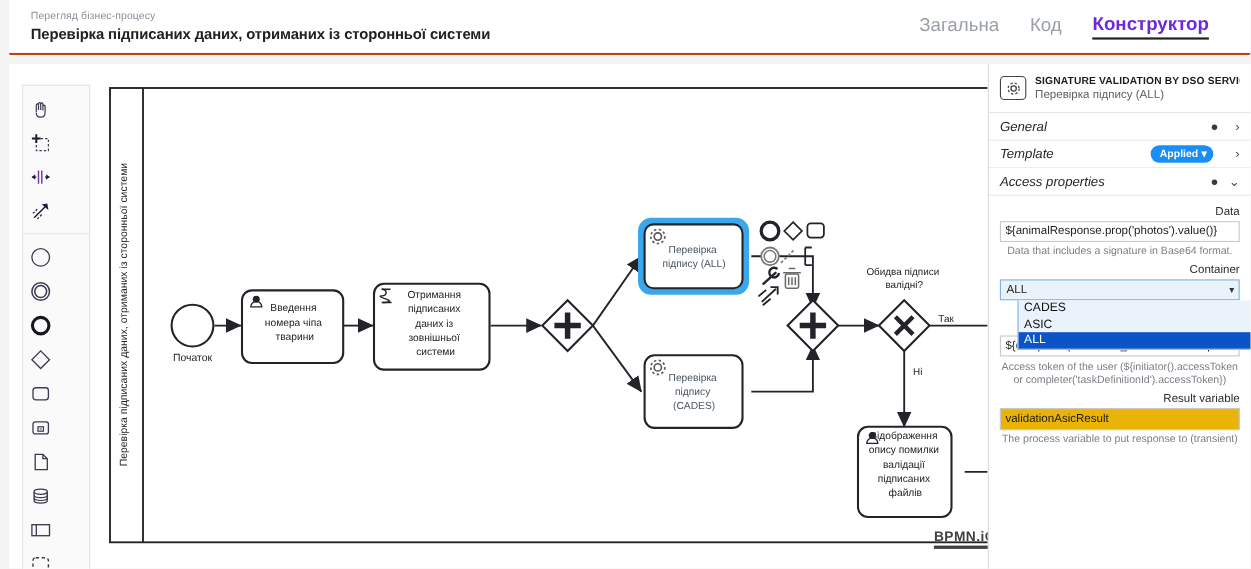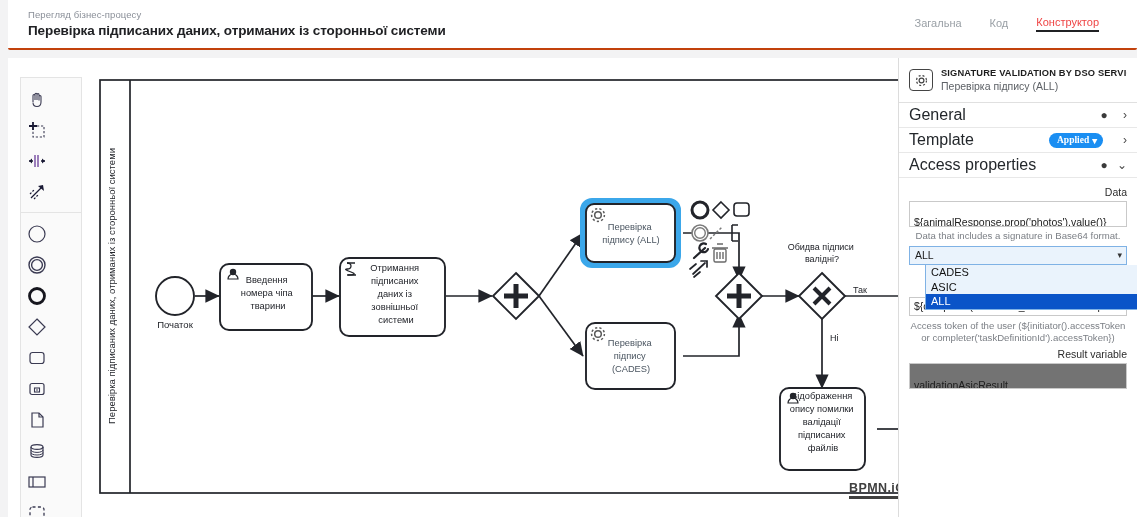--- a/index.html
+++ b/index.html
@@ -17,22 +17,22 @@
     position: absolute; left: 8px; top: 0px; width: 1129px; height: 50px;
     background: #ffffff;
     border-bottom: 2px solid #c2410c;
     border-radius: 0 0 2px 2px;
     display: flex; align-items: center;
   }
   .header-titles { padding-left: 20px; flex: 1 1 auto; }
   .hdr-sub { font-size: 9.5px; color: #8a8f98; line-height: 13px; letter-spacing: .1px; }
   .hdr-title { font-size: 13.5px; color: #202124; font-weight: bold; line-height: 19px; letter-spacing: -.1px; }
   .header-tabs { display: flex; align-items: center; gap: 28px; padding-right: 38px; }
-  .tab { font-size: 11px; color: #9aa0a6; white-space: nowrap; cursor: pointer; padding-bottom: 2px; }
-  .tab.active { color: #ef4444; font-weight: normal; border-bottom: 2px solid #202124; }
+  .tab { font-size: 17px; color: #9aa0a6; white-space: nowrap; cursor: pointer; padding-bottom: 2px; }
+  .tab.active { color: #6d28d9; font-weight: bold; border-bottom: 2px solid #202124; }
 
   
   .canvas {
     position: absolute; left: 8px; top: 58px; width: 890px; height: 459px;
     background: #ffffff; overflow: hidden;
   }
   .canvas svg { display: block; }
 
   
   .palette {
@@ -79,34 +79,34 @@
     line-height: 12px; white-space: nowrap; overflow: hidden; text-overflow: clip;
   }
   .panel-head-sub { font-size: 10.5px; color: #5d6166; line-height: 14px; }
 
   .grp-row {
     display: flex; align-items: center;
     height: 25px; padding: 0 10px;
     border-bottom: 1px solid #e8e8e8;
     cursor: pointer; background: #fff;
   }
-  .grp-label { flex: 1 1 auto; font-size: 16px; color: #23272b; }
+  .grp-label { flex: 1 1 auto; font-size: 12px; color: #23272b; font-style: italic; }
   .grp-dot { width: 14px; text-align: center; color: #3a3a3a; font-size: 12px; line-height: 1; }
   .grp-chev { width: 16px; text-align: right; color: #4a4a4a; font-size: 12px; }
   .badge {
     background: #1a8ef2; color: #fff; font-size: 9.5px; font-weight: bold;
     border-radius: 9px; padding: 2px 6px 2px 8px; margin-right: 8px;
-    display: inline-flex; align-items: center; gap: 3px; white-space: nowrap; font-family: Liberation Serif, serif;
+    display: inline-flex; align-items: center; gap: 3px; white-space: nowrap;
   }
 
   .panel-body { padding: 4px 10px 0 10px; }
   .fld-label { font-size: 10.5px; color: #2c2c2c; margin: 4px 0 3px 0; text-align: right; }
   .fld-input {
     width: 100%; height: 19px; border: 1px solid #c9c9c9; background: #fff;
-    font-size: 10.5px; color: #1c1c1c; padding: 12px 4px; line-height: 17px;
+    font-size: 10.5px; color: #1c1c1c; padding: 0 4px; line-height: 17px;
     font-family: "Liberation Sans", sans-serif;
     white-space: nowrap; overflow: hidden;
   }
   .fld-hint { font-size: 9.6px; color: #7b7f85; line-height: 12px; margin: 3px 0 4px 0; text-align: center; }
 
   .select-wrap { position: relative; }
   .select-box {
     width: 100%; height: 19px; border: 1px solid #7fb2e5; background: #eaf3fc;
     font-size: 10.5px; color: #1c1c1c; padding: 0 16px 0 5px; line-height: 17px;
     display: flex; align-items: center; cursor: pointer;
@@ -425,31 +425,33 @@
       <span class="grp-dot">●</span>
       <span class="grp-chev">⌄</span>
     </div>
 
     <div class="panel-body">
 
       <div class="fld-label">Data</div>
       <div class="fld-input">${animalResponse.prop('photos').value()}</div>
       <div class="fld-hint">Data that includes a signature in Base64 format.</div>
 
+      <div class="fld-label">Container</div>
       <div class="select-wrap">
         <div class="select-box">ALL</div>
         <span class="select-caret">▾</span>
         <div class="select-list">
           <div class="select-opt">CADES</div>
           <div class="select-opt">ASIC</div>
           <div class="select-opt sel">ALL</div>
         </div>
       </div>
 
       <div style="height:33px"></div>
       <div class="masked-input">${completer('UserTask_EnterAnimalChipN</div>
       <div class="fld-hint">Access token of the user (${initiator().accessToken or completer('taskDefinitionId').accessToken})</div>
 
       <div class="fld-label">Result variable</div>
-      <div class="fld-input" style="height:20px;line-height:18px;background:#737373">validationAsicResult</div>
+      <div class="fld-input" style="height:20px;line-height:18px;background:#eab308">validationAsicResult</div>
+      <div class="fld-hint">The process variable to put response to (transient)</div>
     </div>
   </div>
 </div>
 
 </body></html>

